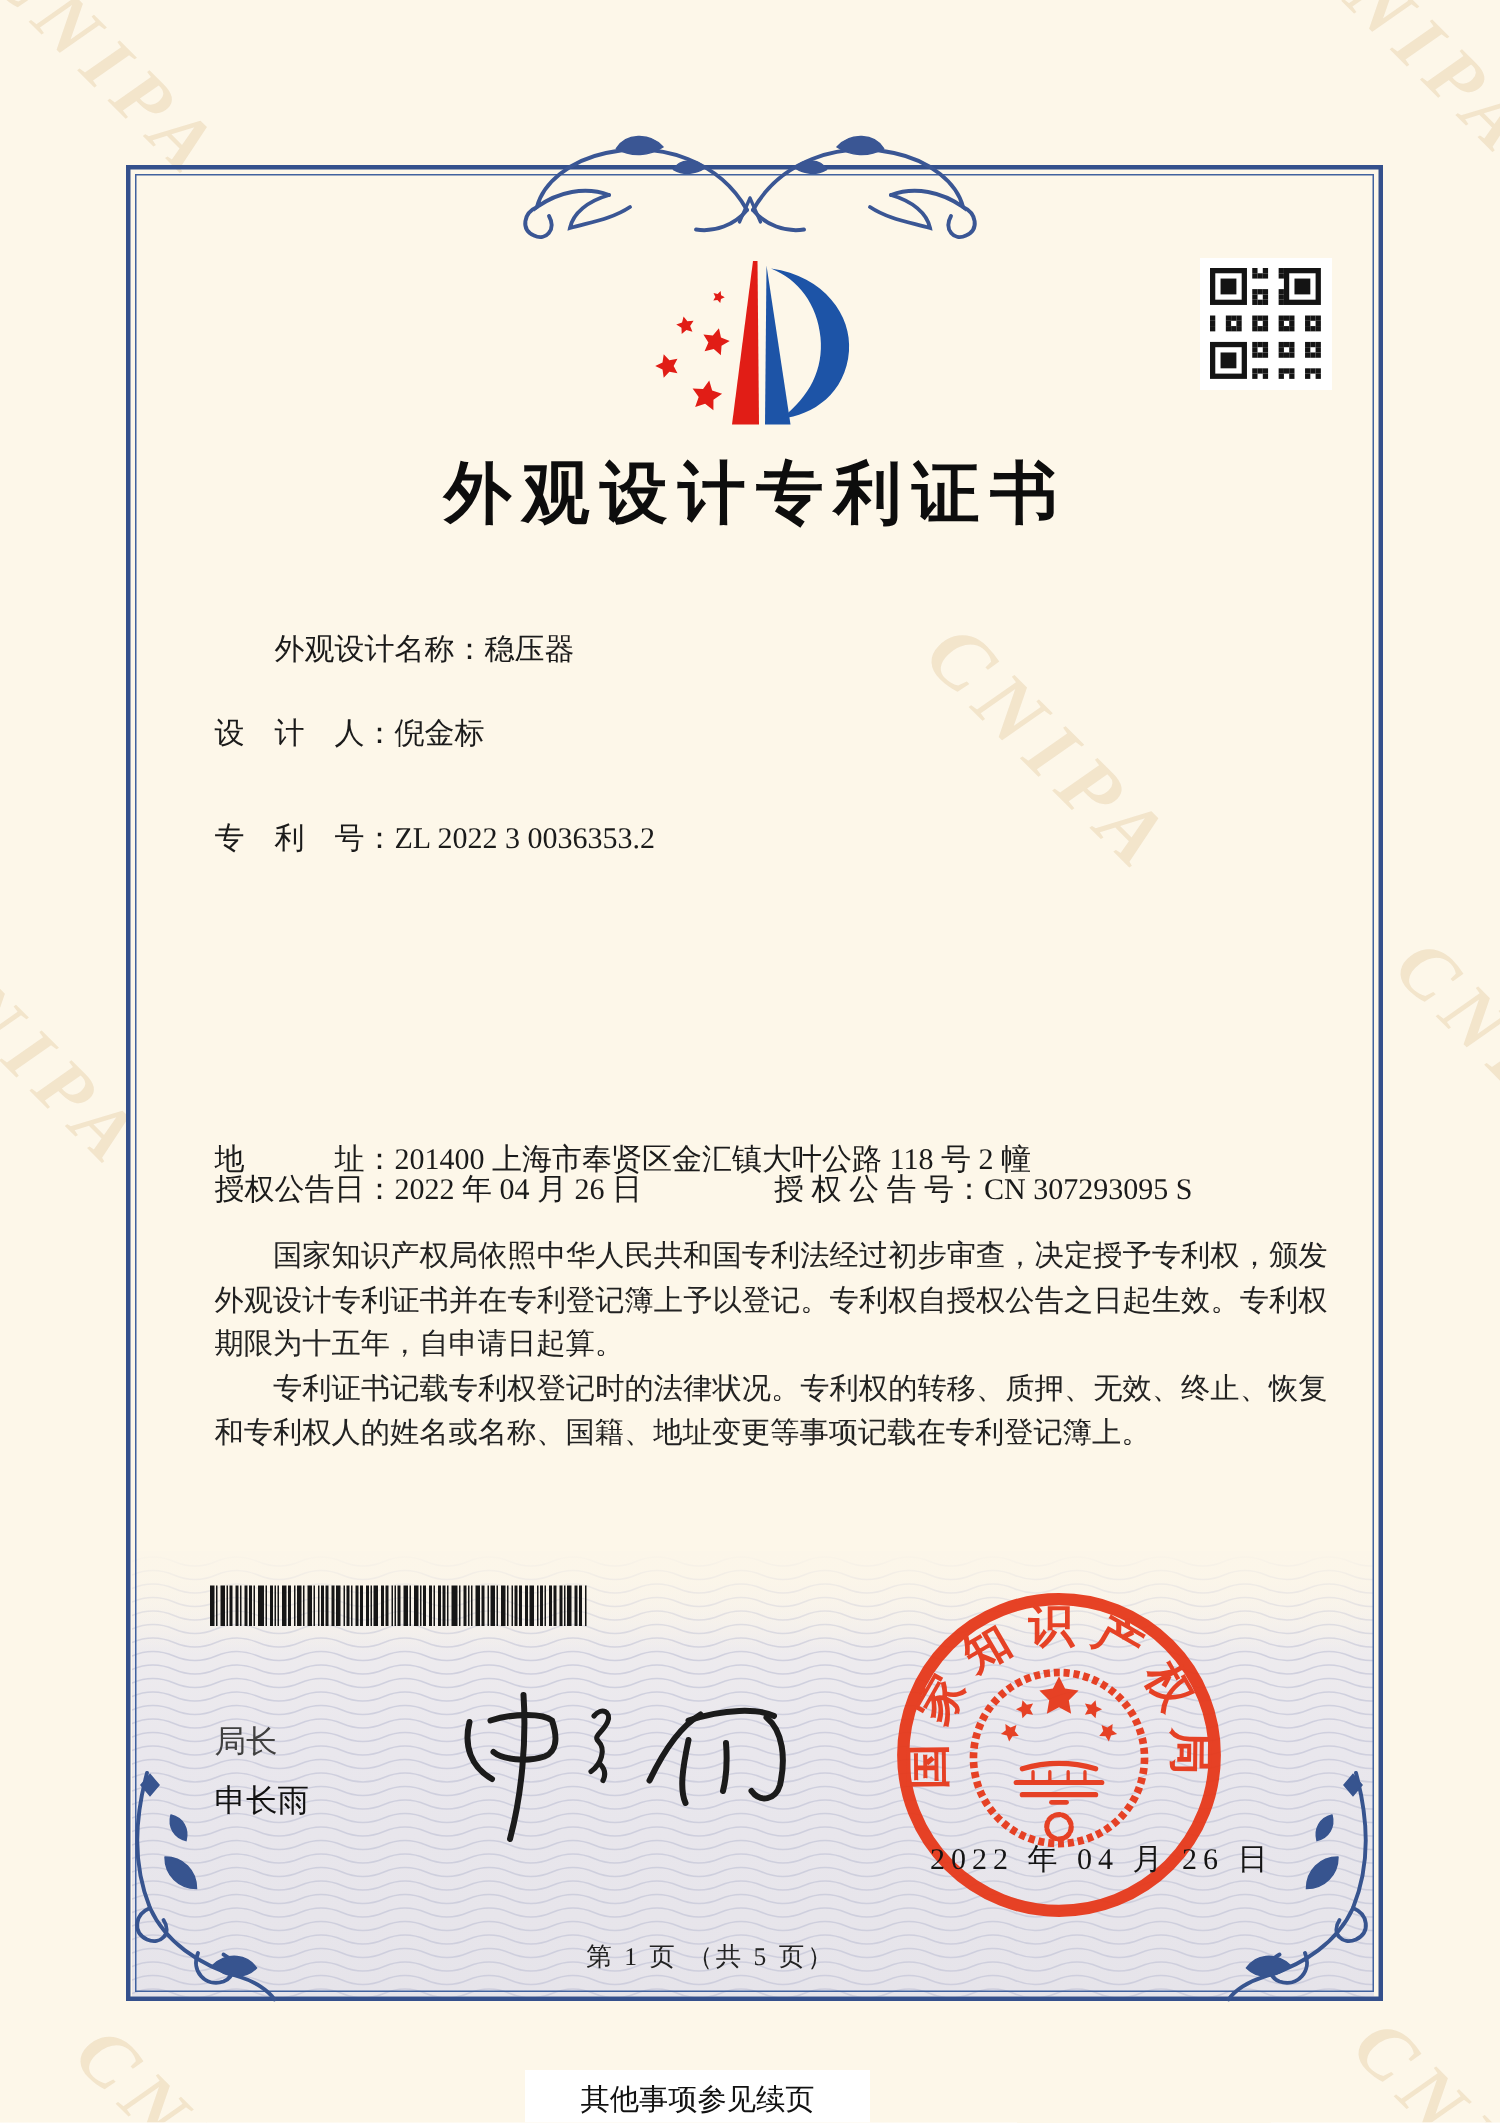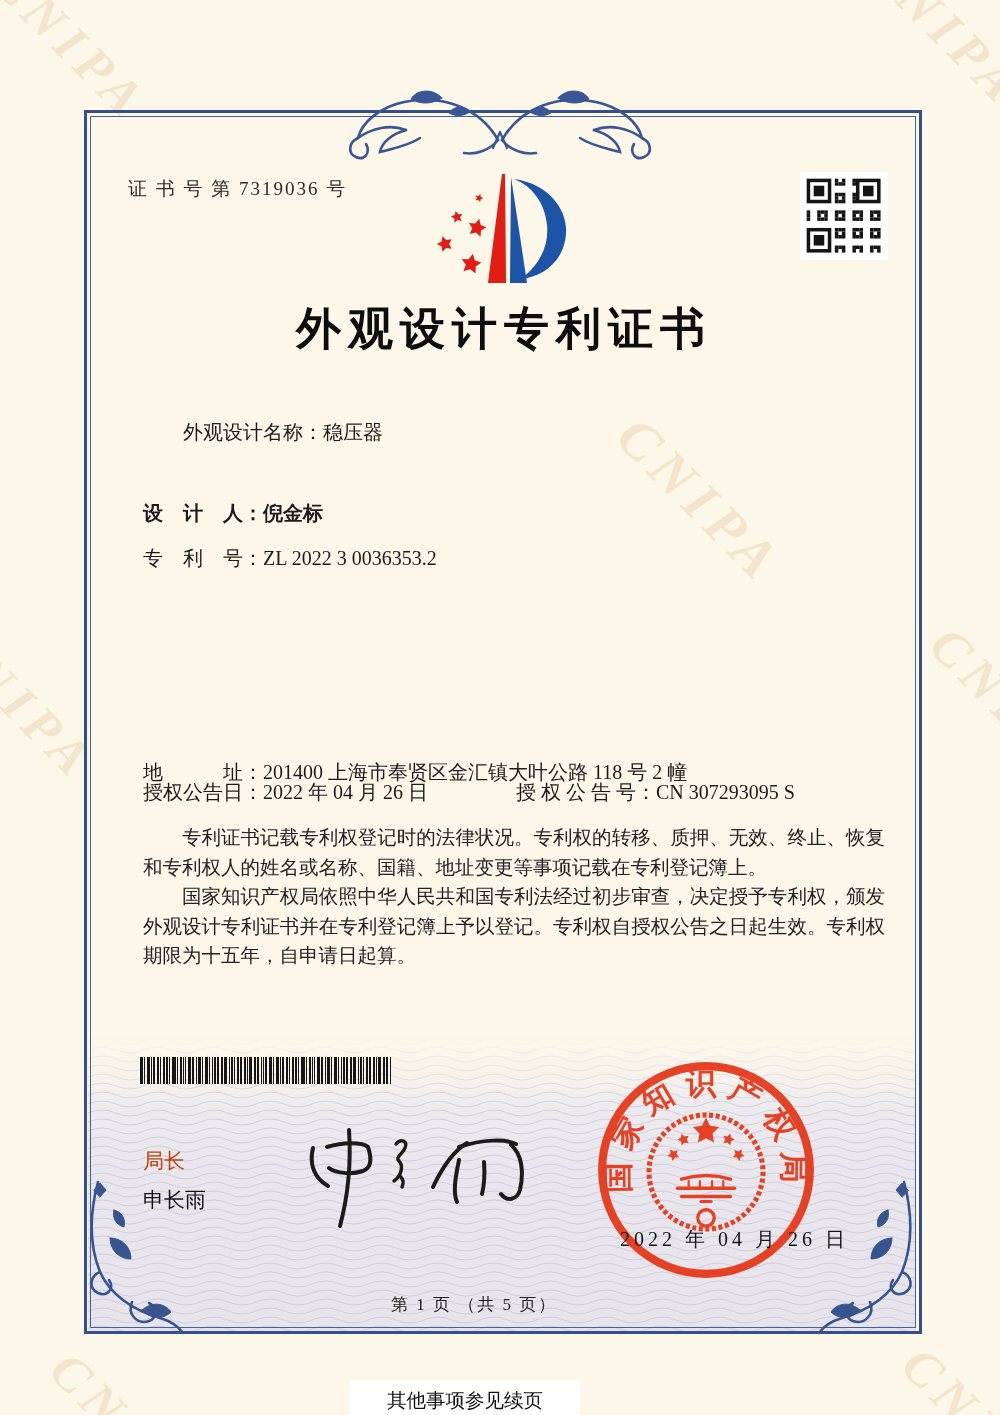--- a/index.html
+++ b/index.html
@@ -35,34 +35,34 @@
   
   .cert-no{position:absolute;left:128px;top:176px;font-size:19px;letter-spacing:2px;color:#2a2a2a;}
   .qr-box{position:absolute;left:800px;top:172px;width:88px;height:88px;background:#fff;}
   .qr-box svg{position:absolute;left:4px;top:4px;fill:#141414;}
   .logo{position:absolute;left:424px;top:166px;}
   .title{position:absolute;left:4px;top:299px;width:1000px;text-align:center;
          font-size:45px;font-weight:bold;letter-spacing:7px;color:#0d0d0d;}
 
   
   .row{position:absolute;left:143px;font-size:20px;white-space:nowrap;color:#1b1b1b;}
-  .r1{top:419px;margin-left:40px;} .r2{top:500px;font-weight:bold;} .r3{top:545px;} .r4{top:604px;}
+  .r1{top:419px;margin-left:40px;} .r2{top:475px;} .r3{top:545px;} .r4{top:604px;}
   .r5{top:663px;} .r6{top:721px;margin-top:38px;} .r7{top:779px;}
   .pair2{position:absolute;left:373px;top:0;white-space:nowrap;}
 
   
   .body-text{position:absolute;left:143px;top:823px;width:742px;font-size:19.5px;
              line-height:29.5px;text-align:justify;color:#222;}
   .body-text p{margin:0;text-indent:2em;}
 
   
   #barcode{position:absolute;left:140px;top:1057px;width:260px;height:27px;}
   #barcode i{position:absolute;top:0;bottom:0;background:#161616;}
   .director-label{position:absolute;left:143px;top:1147px;font-size:21px;
-        font-family:Liberation Serif, serif;color:#c2410c;}
+        font-family:Liberation Serif, serif;color:#404040;}
   .director-name{position:absolute;left:143px;top:1186px;font-size:21px;
         font-family:"Liberation Sans","DejaVu Sans",sans-serif;color:#111;}
   .signature{position:absolute;left:283px;top:1100px;}
   .seal{position:absolute;left:594px;top:1058px;opacity:.95;}
   .seal-date{position:absolute;left:620px;top:1226px;font-size:20px;letter-spacing:4px;
         color:#141414;white-space:nowrap;}
   .page-num{position:absolute;left:374px;top:1293px;width:200px;text-align:center;
         font-size:17px;letter-spacing:2px;color:#222;}
   .cont-note{position:absolute;left:350px;top:1337px;width:230px;height:42px;background:#ffffff;
         text-align:center;line-height:42px;font-size:19.5px;color:#111;margin-top:43px;}
@@ -161,21 +161,20 @@
       <path d="M18,2 C10,32 8,62 20,92 C30,114 52,130 80,138 C90,141 99,147 103,153"></path>
       <path d="M20,92 c-10,4 -12,16 -2,21 c9,4 17,-4 11,-13"></path>
       <path d="M52,122 c-5,12 5,23 17,19 c8,-3 8,-14 0,-18"></path>
       <path d="M30,58 c12,0 21,9 21,21 c-12,0 -21,-9 -21,-21" fill="#37548f" stroke-width="1"></path>
       <path d="M62,130 c10,-9 23,-7 29,2 c-8,8 -21,7 -29,-2" fill="#37548f" stroke-width="1"></path>
       <path d="M14,10 l6,-7 6,7 -6,7 z" fill="#37548f" stroke-width="1"></path>
       <path d="M34,30 c8,2 12,9 10,17 c-8,-2 -12,-9 -10,-17" fill="#37548f" stroke-width="1"></path>
     </g>
   </svg>
 
-  <div class="cert-no">证 书 号 第 7319036 号</div>
 
   <div class="qr-box">
     <svg width="80" height="80" viewBox="0 0 75 75">
         <g id="qr-modules">
           <rect x="28.9" y="2.5" width="3.3" height="3.3"></rect>
           <rect x="35.5" y="2.5" width="3.3" height="3.3"></rect>
           <rect x="45.4" y="2.5" width="3.3" height="3.3"></rect>
           <rect x="28.9" y="5.8" width="3.3" height="3.3"></rect>
           <rect x="32.2" y="5.8" width="3.3" height="3.3"></rect>
           <rect x="35.5" y="5.8" width="3.3" height="3.3"></rect>
@@ -299,22 +298,22 @@
   <div class="row r1"><span>外观设计名称：</span><span>稳压器</span></div>
   <div class="row r2"><span>设　计　人：</span><span>倪金标</span></div>
   <div class="row r3"><span>专　利　号：</span><span>ZL 2022 3 0036353.2</span></div>
   <div class="row r6"><span>地　　　址：</span><span>201400 上海市奉贤区金汇镇大叶公路 118 号 2 幢</span></div>
   <div class="row r7">
     <span>授权公告日：</span><span>2022 年 04 月 26 日</span>
     <span class="pair2"><span>授 权 公 告 号：</span><span>CN 307293095 S</span></span>
   </div>
 
   <div class="body-text">
+    <p>国家知识产权局依照中华人民共和国专利法经过初步审查，决定授予专利权，颁发外观设计专利证书并在专利登记簿上予以登记。专利权自授权公告之日起生效。专利权期限为十五年，自申请日起算。</p>
     <p>专利证书记载专利权登记时的法律状况。专利权的转移、质押、无效、终止、恢复和专利权人的姓名或名称、国籍、地址变更等事项记载在专利登记簿上。</p>
-    <p>国家知识产权局依照中华人民共和国专利法经过初步审查，决定授予专利权，颁发外观设计专利证书并在专利登记簿上予以登记。专利权自授权公告之日起生效。专利权期限为十五年，自申请日起算。</p>
   </div>
 
   <div id="barcode">
       <i style="left:0px;width:3px"></i>
       <i style="left:4px;width:1px"></i>
       <i style="left:7px;width:3px"></i>
       <i style="left:11px;width:1px"></i>
       <i style="left:13px;width:2px"></i>
       <i style="left:17px;width:2px"></i>
       <i style="left:20px;width:1px"></i>

